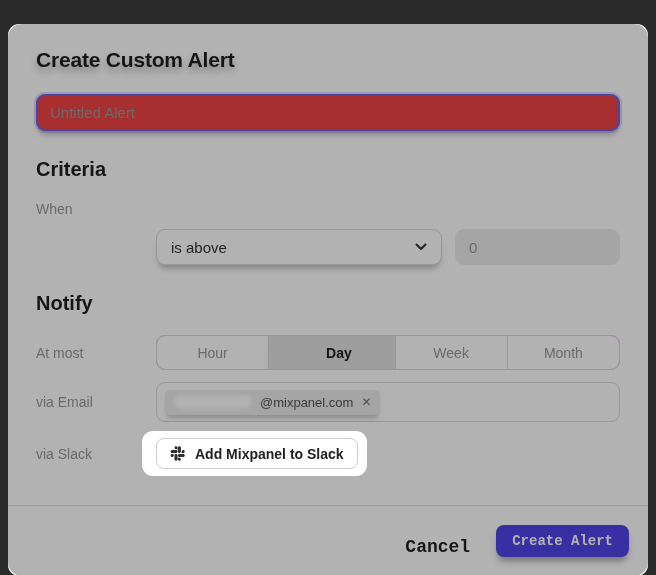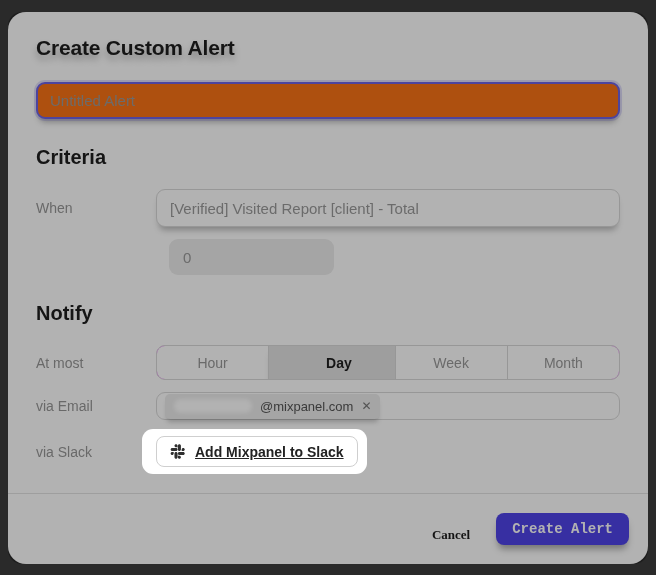--- a/index.html
+++ b/index.html
@@ -5,24 +5,24 @@
   * { box-sizing: border-box; margin: 0; padding: 0; }
   html, body { width: 656px; height: 575px; }
   body {
     background: #2a2a2a;
     font-family: "Liberation Sans", sans-serif;
     position: relative;
     overflow: hidden;
   }
   .modal {
     position: absolute;
-    left: 8px; top: 12px;
+    left: 8px; top: 24px;
     width: 640px; height: 552px;
     background: #ffffff;
-    border-radius: 18px;
+    border-radius: 11px;
   }
   .dim-overlay {
     position: absolute;
     inset: 0;
     border-radius: 14px;
     background: rgba(0,0,0,0.30);
     z-index: 10;
     pointer-events: none;
   }
   .modal-body { padding: 24px 28px 0; }
@@ -36,21 +36,21 @@
   }
   .name-input {
     width: 100%;
     height: 37px;
     border: 2px solid #6e62e4;
     border-radius: 9px;
     padding: 0 12px;
     font-size: 15px;
     color: #333;
     font-family: inherit;
-    background: #f97316;
+    background: #ef4444;
     outline: none;
     box-shadow: 0 0 0 2px rgba(110,98,228,0.22), 0 6px 6px -3px rgba(0,0,0,0.30);
     margin-bottom: 27px;
   }
   .name-input::placeholder { color: #9a9a9a; }
   .section-heading {
     font-size: 20px;
     font-weight: 700;
     color: #1f1f1f;
     margin-bottom: 20px;
@@ -128,21 +128,21 @@
   .segment.selected {
     background: #e3e3e3;
     color: #1f1f1f;
     font-weight: 700;
     box-shadow: 0 6px 6px -3px rgba(0,0,0,0.25);
     padding-left: 14px;
   }
   .email-row { margin-bottom: 9px; }
   .email-field {
     flex: 1;
-    height: 28px;
+    height: 40px;
     display: flex;
     align-items: center;
     padding: 8px 6px;
   }
   .email-chip {
     display: inline-flex;
     align-items: center;
     gap: 8px;
     background: #ececec;
     border-radius: 5px;
@@ -176,41 +176,40 @@
     height: 31px;
     padding: 0 13px;
     border: 1px solid #cfcfcf;
     border-radius: 8px;
     background: #fff;
     font-size: 14px;
     font-weight: 700;
     color: #222;
     font-family: inherit;
     cursor: pointer;
-    text-decoration: underline;
   }
   .slack-icon-svg { width: 15px; height: 15px; display: block; }
   .modal-footer {
     position: absolute;
     left: 0; right: 0; bottom: 0;
     height: 71px;
     border-top: 1px solid #e2e2e2;
     display: flex;
     align-items: center;
     justify-content: flex-end;
     gap: 26px;
     padding: 0 19px;
   }
   .cancel-button {
     background: none;
     border: none;
-    font-size: 13px;
+    font-size: 18px;
     font-weight: 600;
     color: #1f1f1f;
-    font-family: Liberation Serif, serif;
+    font-family: Liberation Mono, monospace;
     cursor: pointer;
     margin-top: 12px;
   }
   .create-button {
     height: 32px;
     padding: 0 16px;
     border: none;
     border-radius: 8px;
     background: #4f44e8;
     color: #ffffff;
@@ -229,25 +228,32 @@
   <div class="modal-body">
 
     <div class="dialog-title">Create Custom Alert</div>
 
     <input class="name-input" type="text" placeholder="Untitled Alert" style="">
 
     <div class="section-heading">Criteria</div>
 
     <div class="form-row">
       <div class="row-label">When</div>
-      <div class="field event-field">[Verified] Visited Report [client] - Total</div>
     </div>
 
     <div class="form-row operator-row">
       <div class="row-label"></div>
+      <div class="field select-field">
+        <span>is above</span>
+        <span>
+          <svg class="chevron-svg" width="12" height="8" viewBox="0 0 12 8">
+            <path d="M1.5 1.5 L6 6 L10.5 1.5" stroke="#333" stroke-width="2" fill="none" stroke-linecap="round" stroke-linejoin="round"></path>
+          </svg>
+        </span>
+      </div>
       <input class="threshold-input" type="text" placeholder="0" style="">
     </div>
 
     <div class="section-heading">Notify</div>
 
     <div class="form-row">
       <div class="row-label">At most</div>
       <div class="segmented">
         <div class="segment">Hour</div>
         <div class="segment selected">Day</div>

